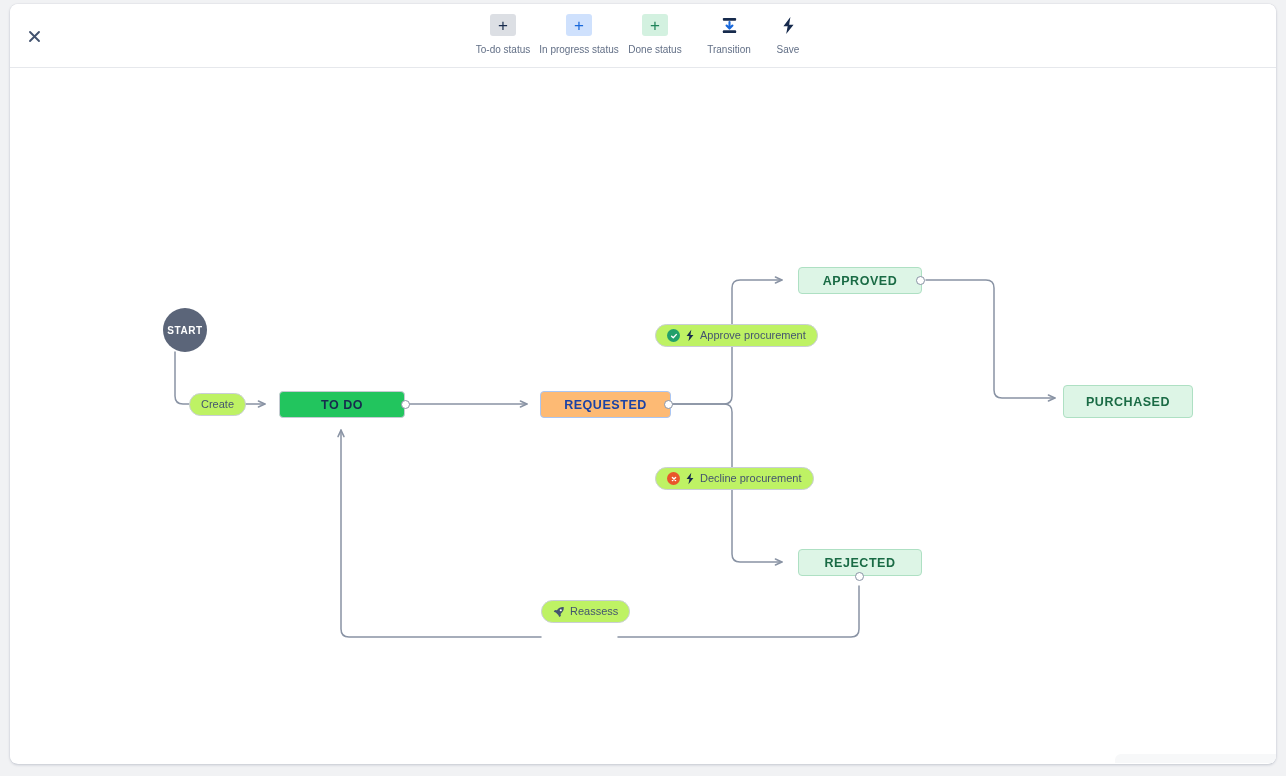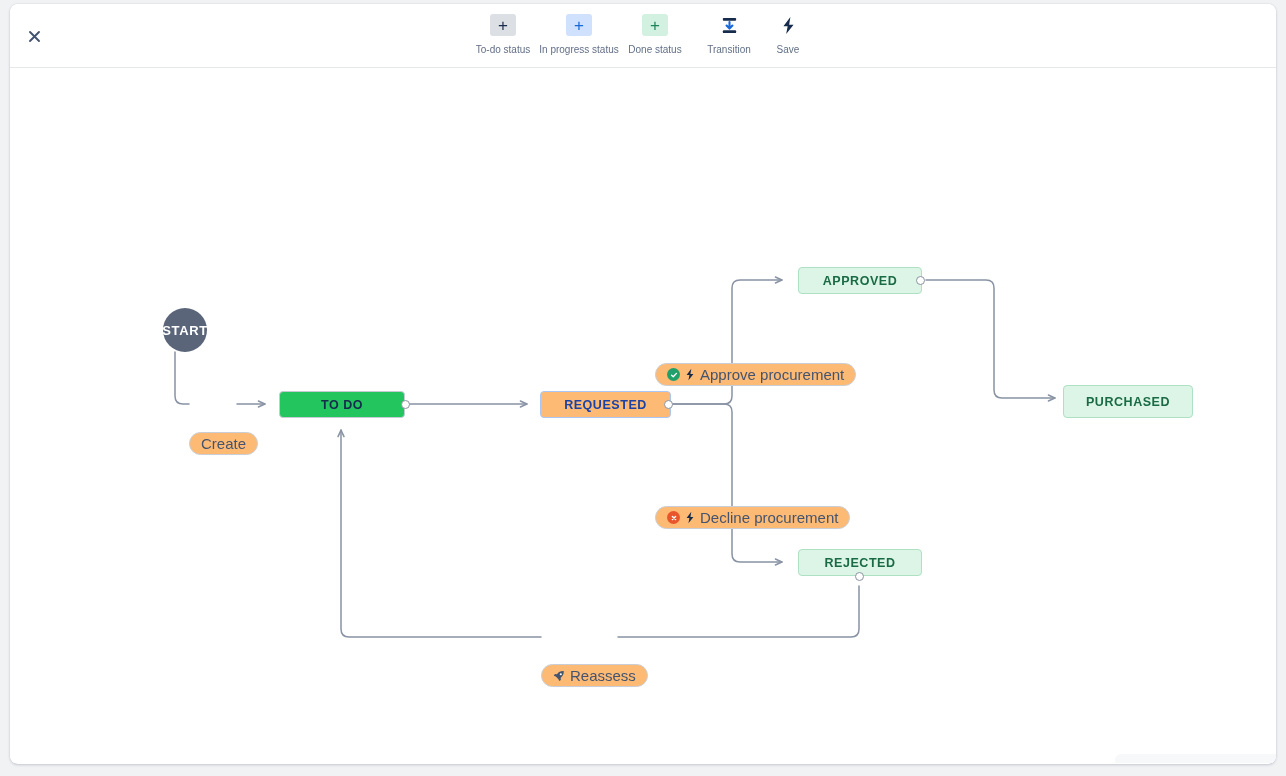--- a/index.html
+++ b/index.html
@@ -134,43 +134,42 @@
   }
   .node.done {
     background: #ddf5e6; border: 1px solid #aee0c3; color: #1a6b45;
   }
 
   .start-node {
     position: absolute;
     width: 44px; height: 44px; border-radius: 50%;
     background: #5b6579;
     display: flex; align-items: center; justify-content: center;
-    color: #fff; font-size: 13px; font-weight: bold; letter-spacing: .6px;
+    color: #fff; font-size: 10px; font-weight: bold; letter-spacing: .6px;
     cursor: pointer;
   }
 
   .port {
     position: absolute;
     width: 9px; height: 9px; border-radius: 50%;
     background: #fff; border: 1.5px solid #8993a4;
     cursor: pointer;
   }
 
   .pill {
     position: absolute;
     height: 23px;
     display: flex; align-items: center; gap: 5px;
     padding: 0 11px;
-    background: #fdba74;
+    background: #bef264;
     border: 1.4px solid #c9ced6;
     border-radius: 12px;
-    font-size: 15px; color: #44546f;
+    font-size: 11px; color: #44546f;
     white-space: nowrap;
     cursor: pointer;
-    margin-top: 39px;
   }
   .pill .lbl { line-height: 1; }
   .status-dot {
     width: 13px; height: 13px; border-radius: 50%;
     display: flex; align-items: center; justify-content: center;
     flex: 0 0 auto;
   }
   .status-dot.ok { background: #22a06b; }
   .status-dot.err { background: #e9552b; }
   .bolt { flex: 0 0 auto; display: flex; }
@@ -320,21 +319,21 @@
         </svg>
       </span>
       <span class="bolt">
         <svg width="10" height="13" viewBox="0 0 14 18" fill="none">
           <path d="M8.8 1 L2.2 9.6 H6.2 L4.8 17 L11.8 8.2 H7.6 L8.8 1 Z" fill="#172b4d"></path>
         </svg>
       </span>
       <span class="lbl">Decline procurement</span>
     </div>
 
-    <div class="pill" style="left:531px; top:557px;">
+    <div class="pill" style="left:531px; top:532px;">
       <span class="bolt">
         <svg width="12" height="12" viewBox="0 0 14 14" fill="none">
           <path d="M12.5 1.3 C9.4 1 6.6 2.3 4.6 5 L2.2 4.6 L0.9 6.6 L3.2 7.6 L6.2 10.6 L7.3 12.9 L9.2 11.6 L8.9 9.2 C11.6 7.2 12.9 4.4 12.5 1.3 Z" fill="#44546f"></path>
           <circle cx="9.1" cy="4.9" r="1.25" fill="#fff"></circle>
         </svg>
       </span>
       <span class="lbl">Reassess</span>
     </div>
 
     <div class="zoom-panel">

